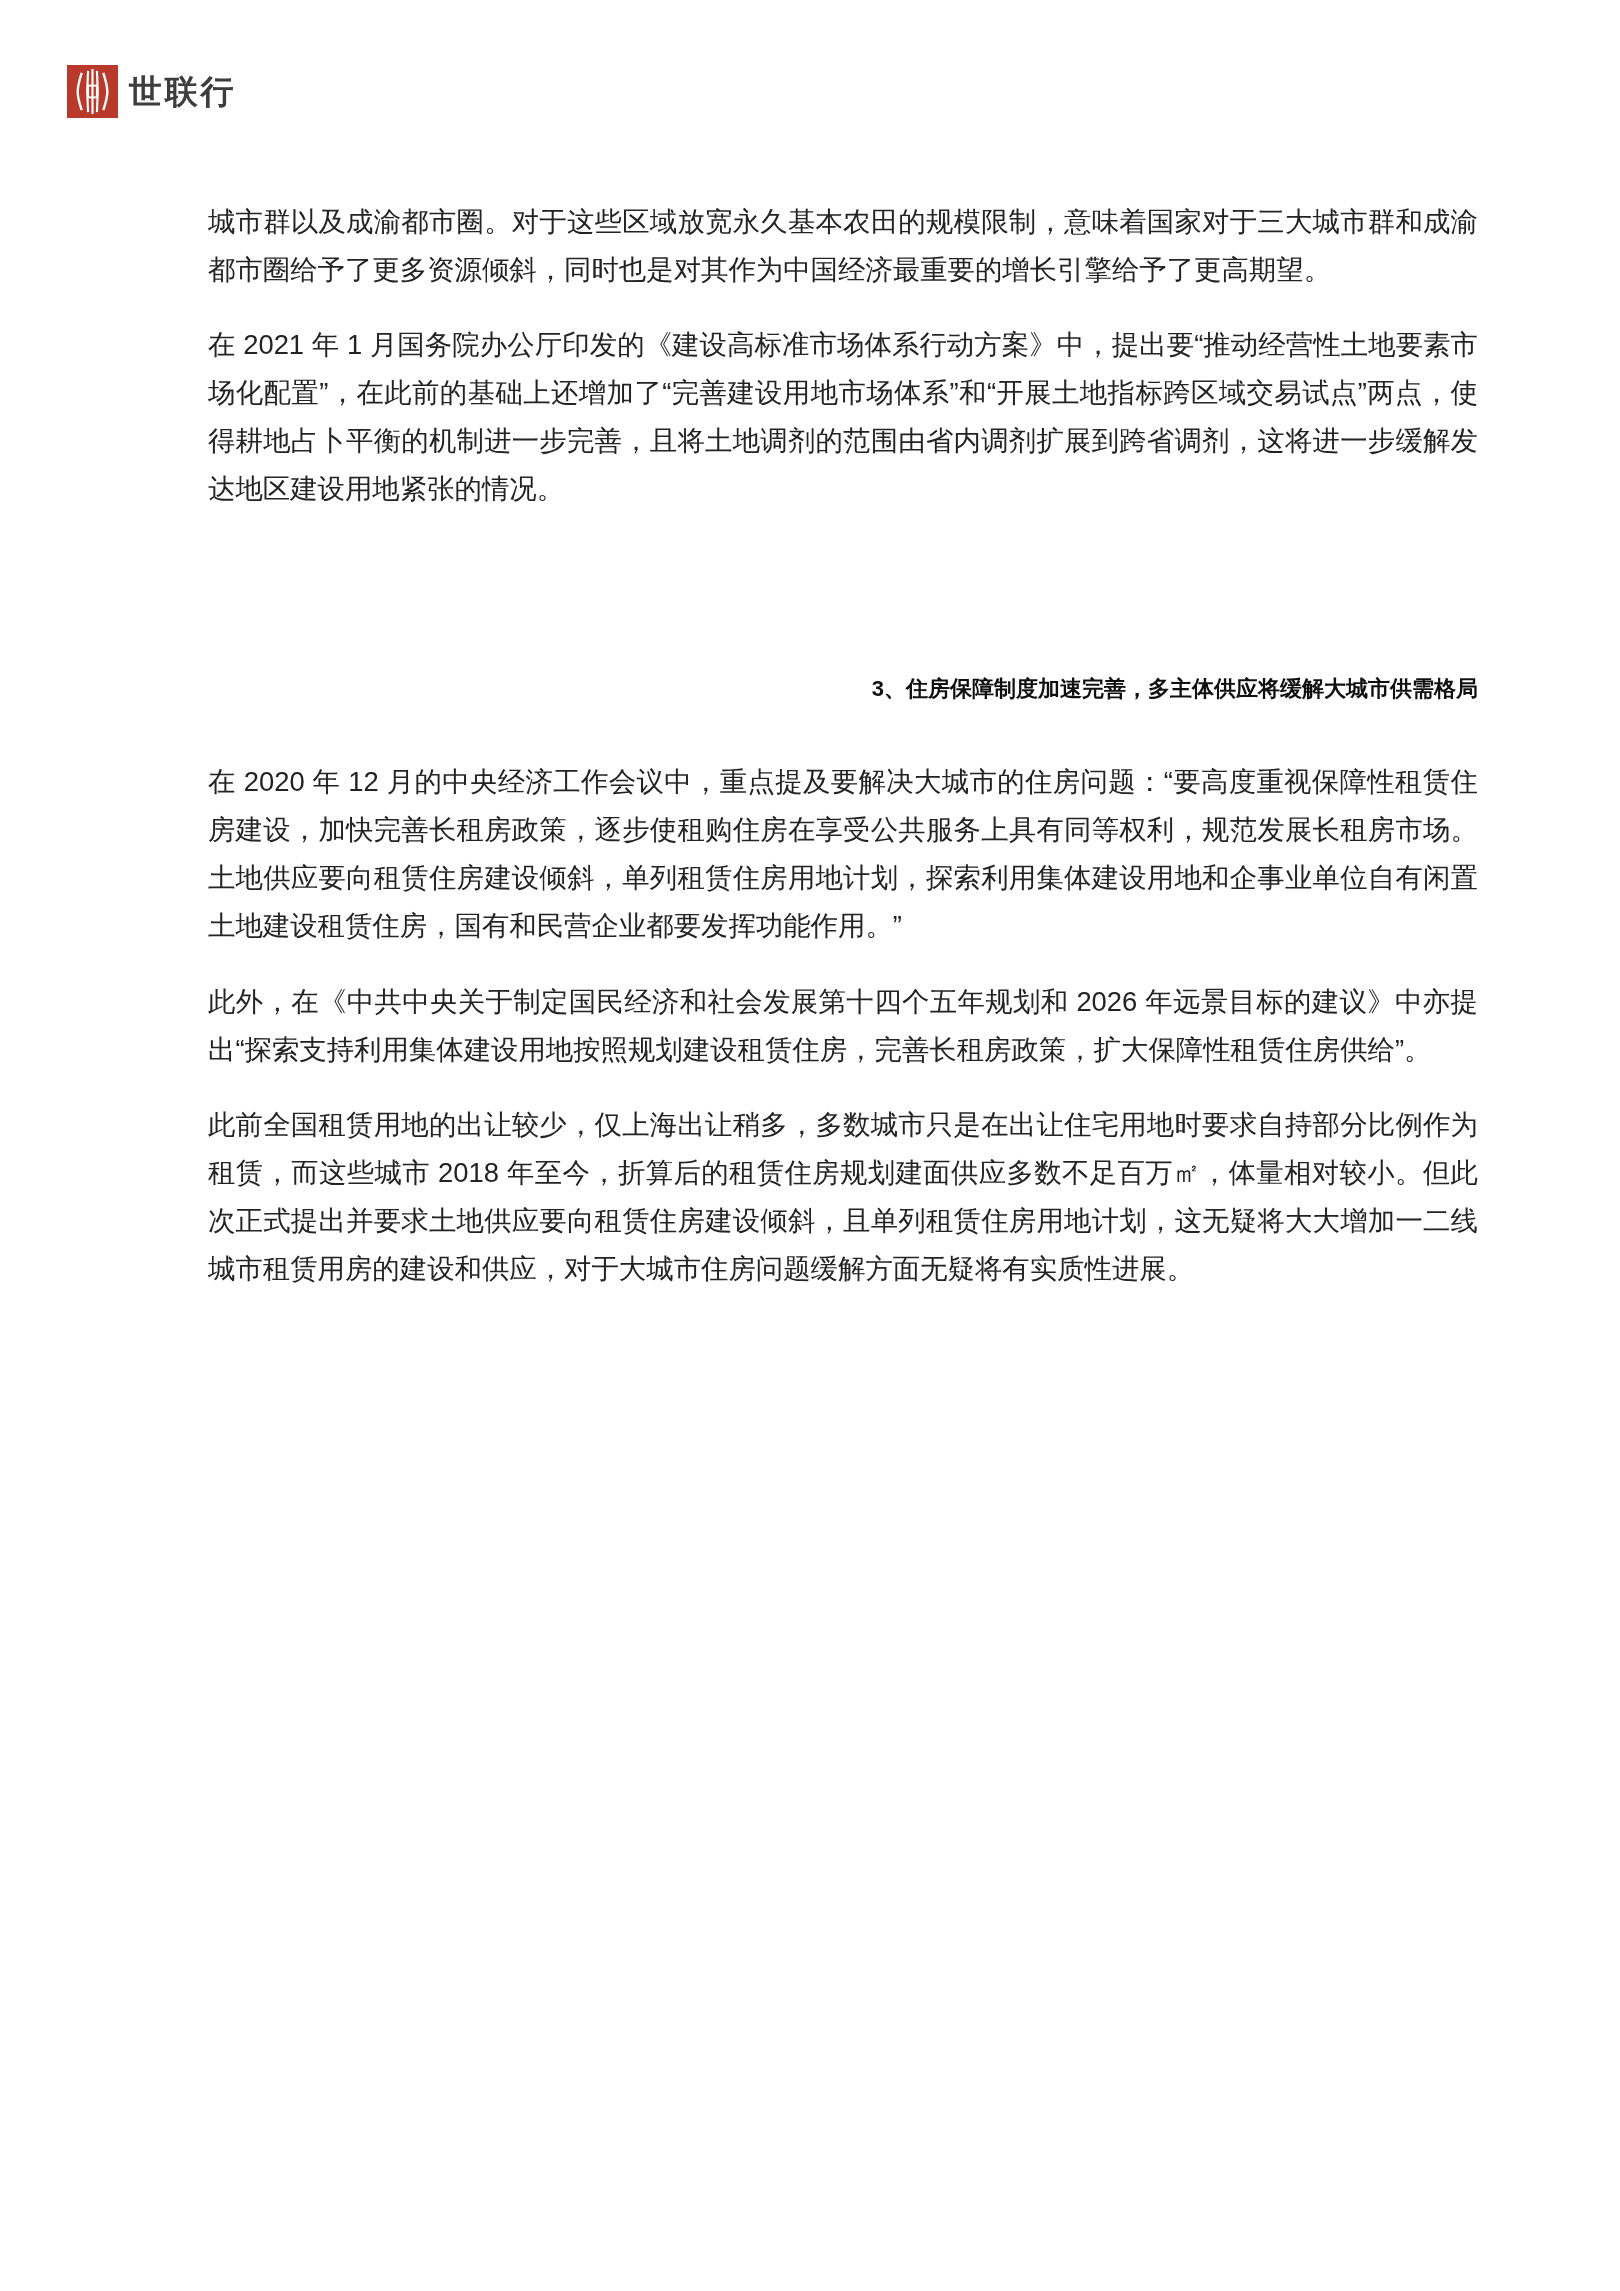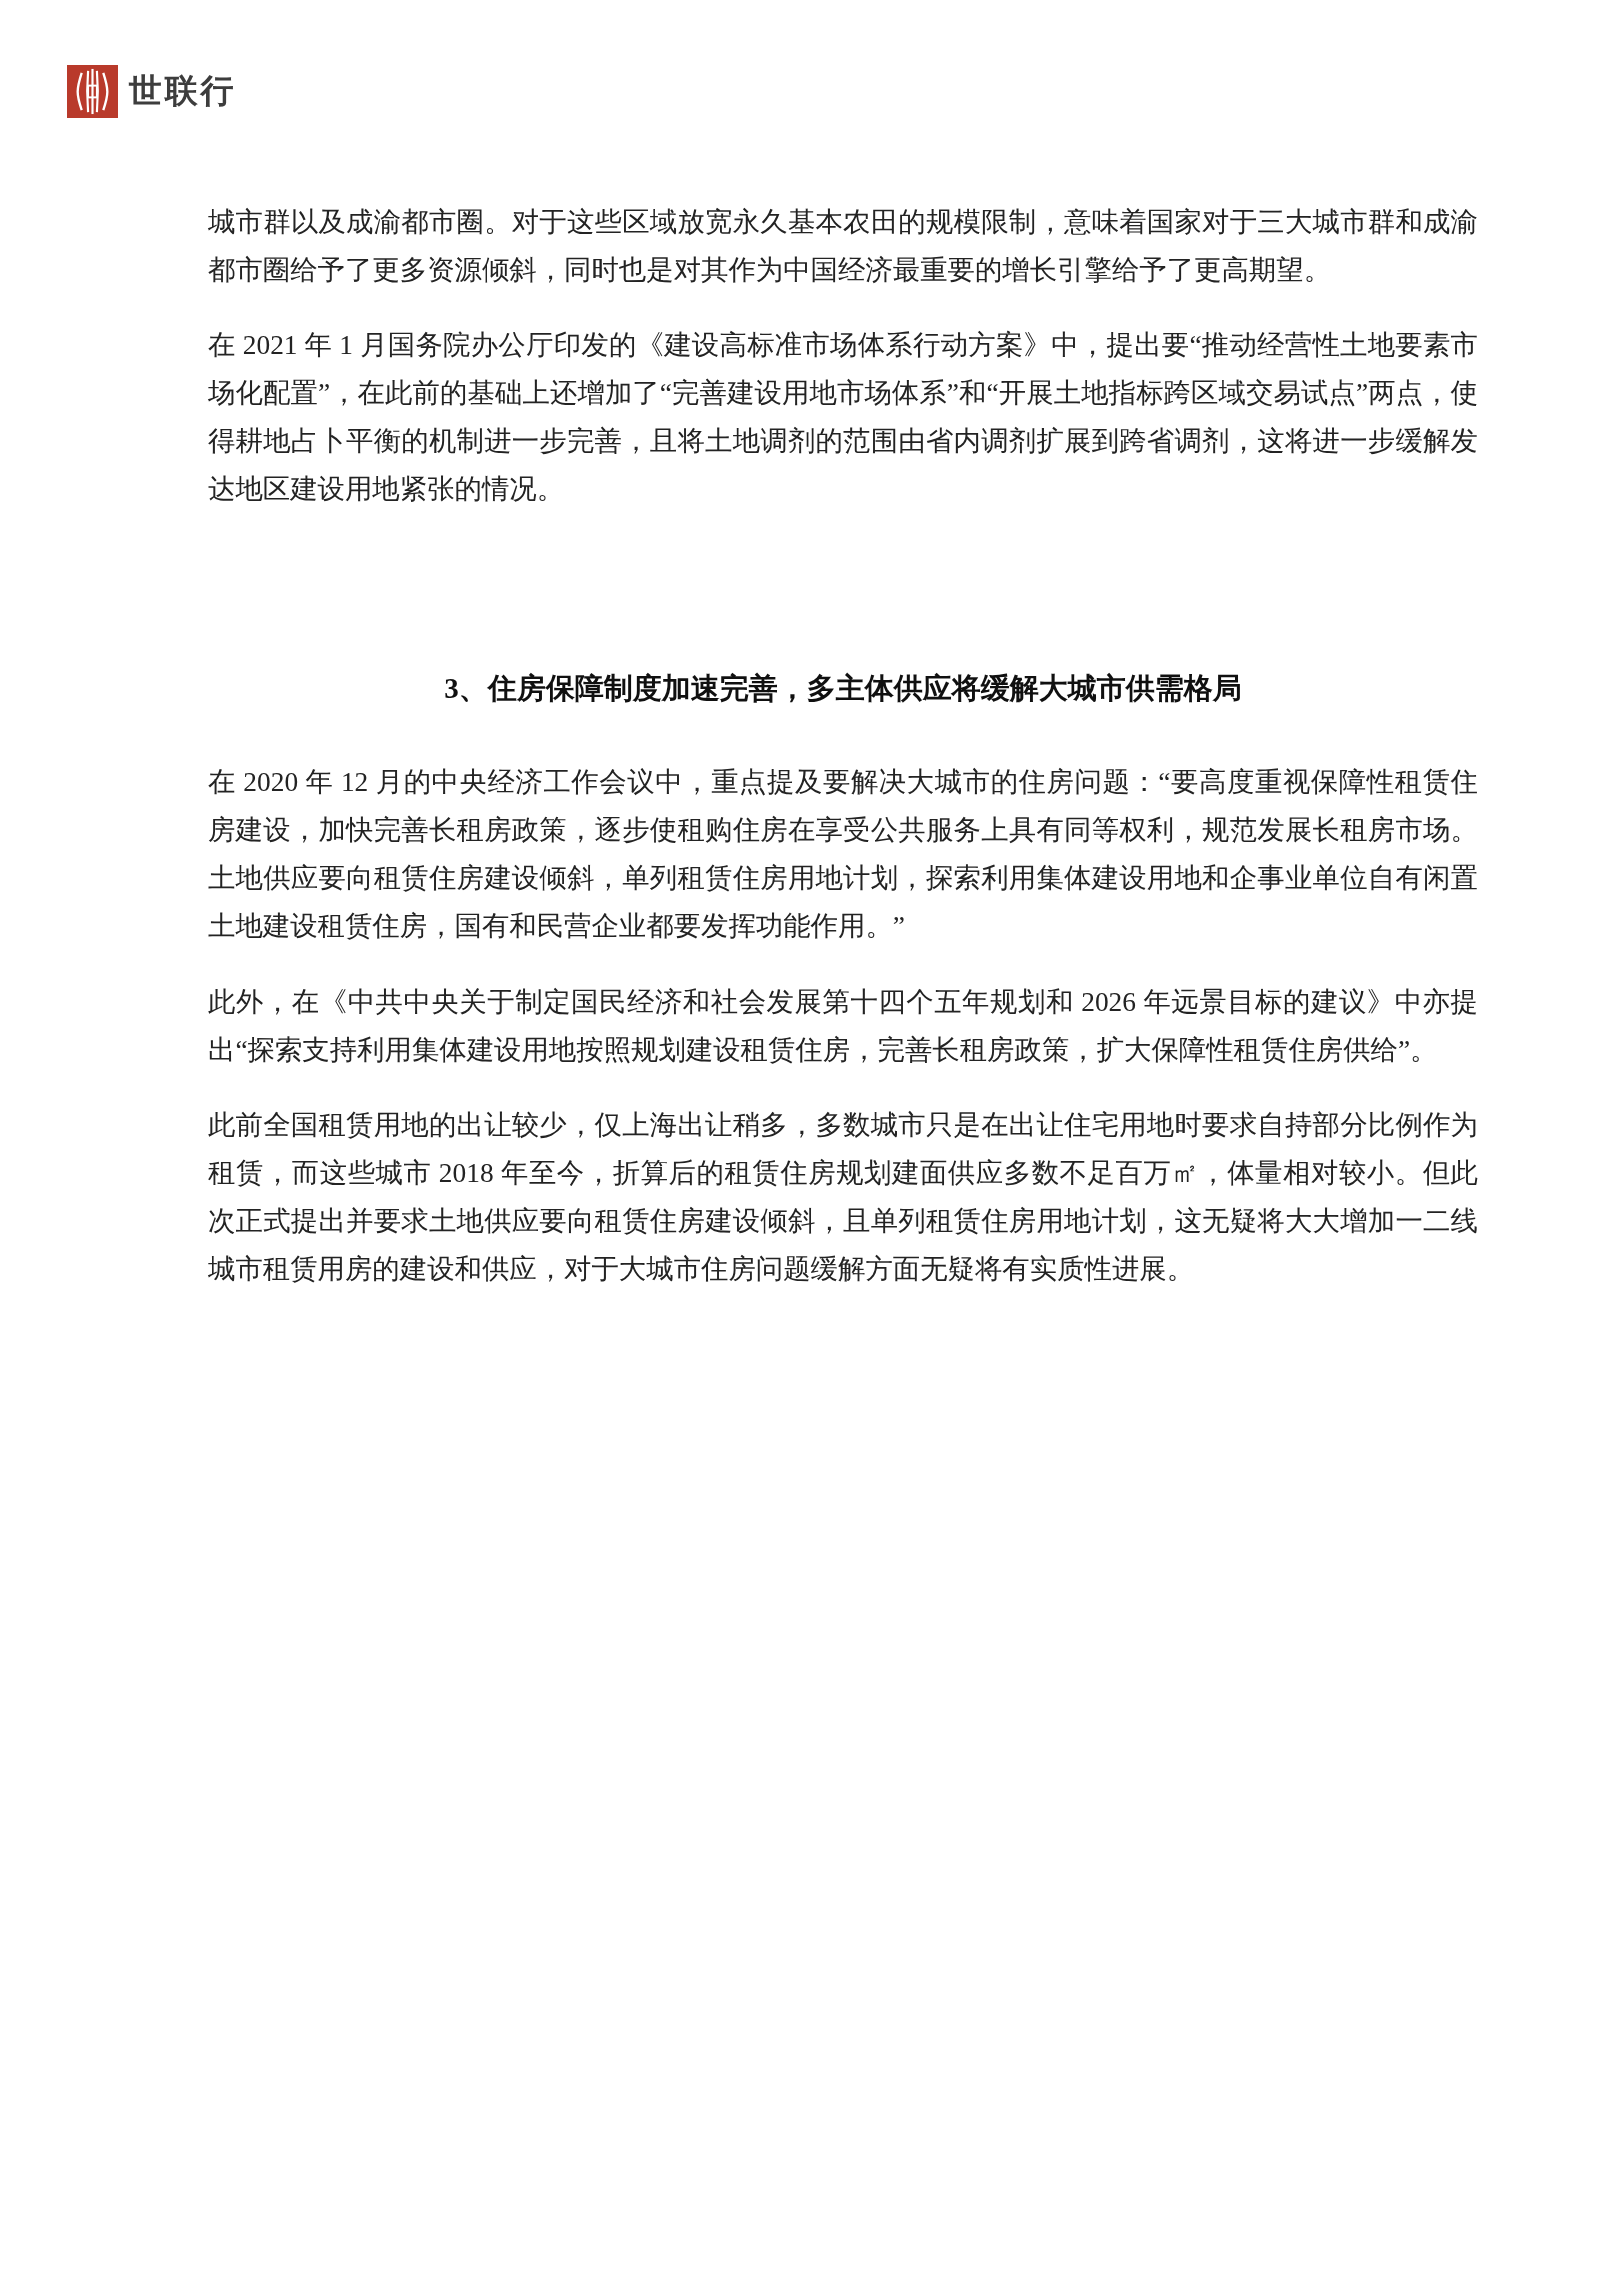--- a/index.html
+++ b/index.html
@@ -2,21 +2,21 @@
 <html><head>
 <meta charset="utf-8">
 <style>
   html, body { margin: 0; padding: 0; background: #ffffff; }
   .page {
     position: relative;
     width: 1620px;
     height: 1696px;
     background: #ffffff;
     overflow: hidden;
-    font-family: Liberation Serif, serif;
+    font-family: Liberation Sans, sans-serif;
   }
 
   
   .brand {
     position: absolute;
     left: 67px;
     top: 65px;
     display: flex;
     align-items: center;
     gap: 10.8px;
@@ -42,26 +42,26 @@
     top: 198px;
     width: 1270px;
     color: #232323;
     font-size: 27.4px;
     line-height: 48px;
     text-align: justify;
     margin-left: 32px;
   }
   .para { margin: 0 0 27.4px 0; }
   .heading {
-    font-size: 29px;
+    font-size: 22px;
     line-height: 41px;
     font-weight: 700;
     color: #101010;
     margin: 155px 0 49px 0;
-    text-align: center;
+    text-align: right;
   }
 
   
   .page-num {
     position: absolute;
     left: 176px;
     top: 2192px;
     font-size: 26.5px;
     color: #333333;
     margin-top: 28px;

